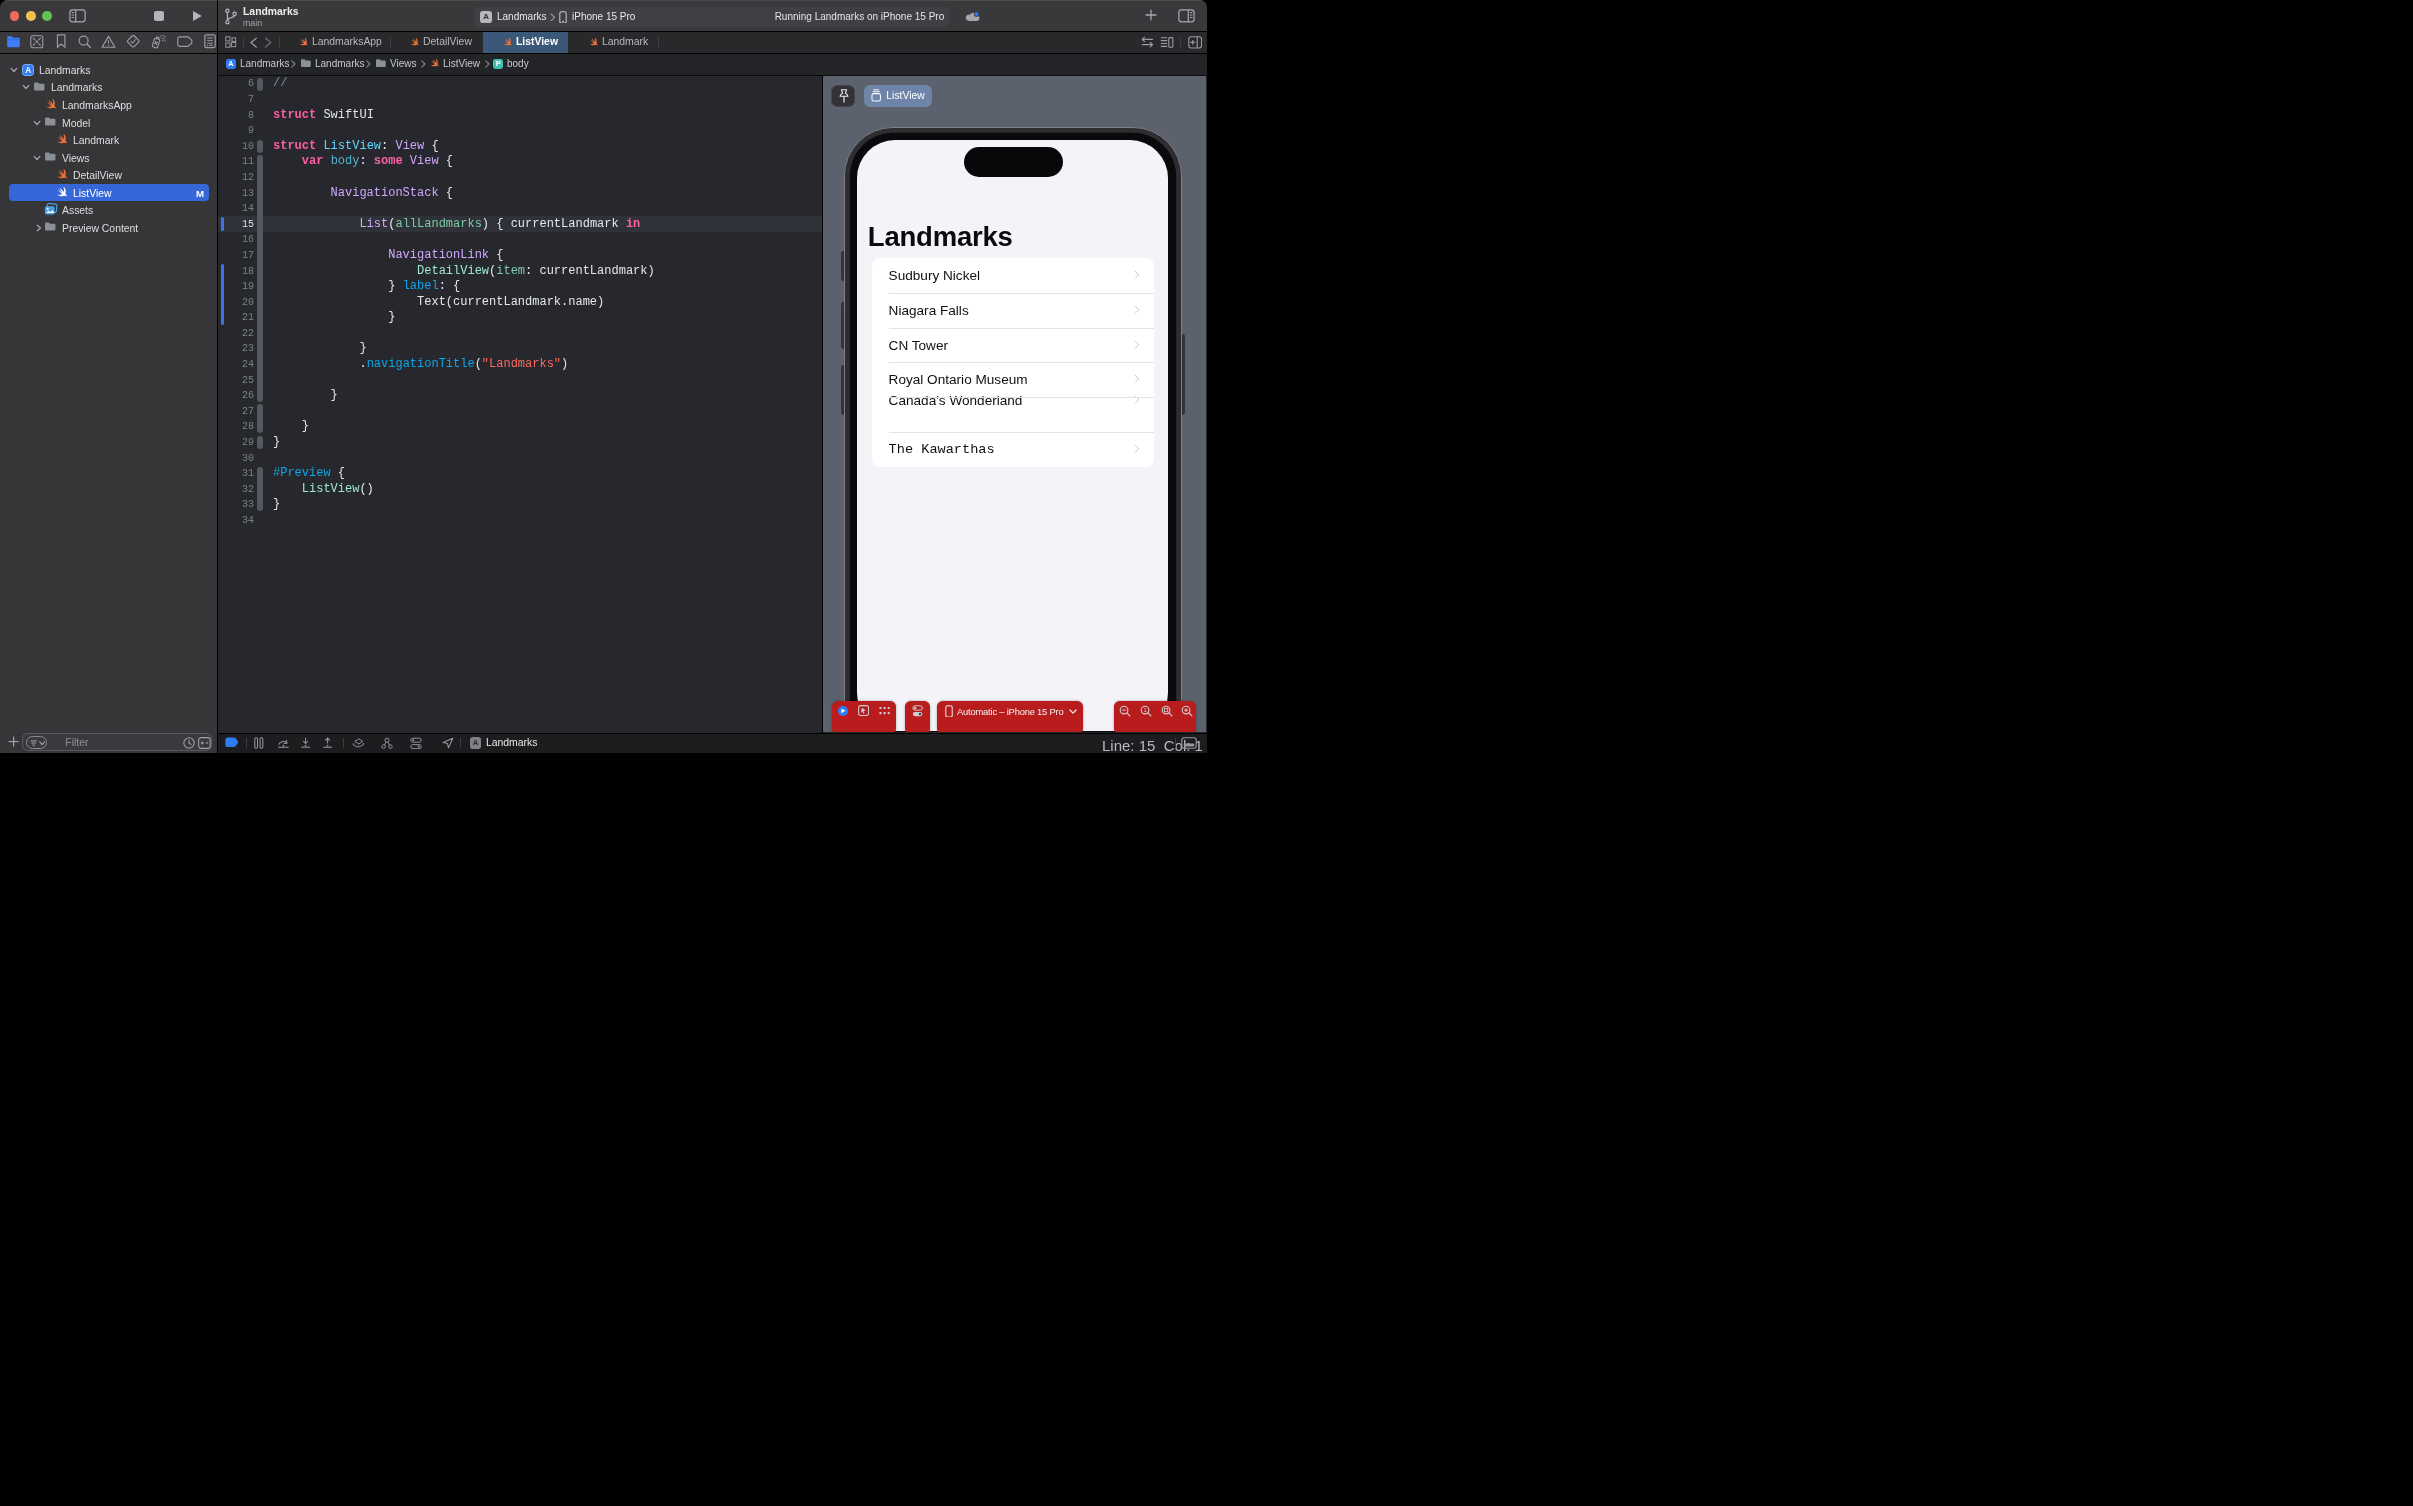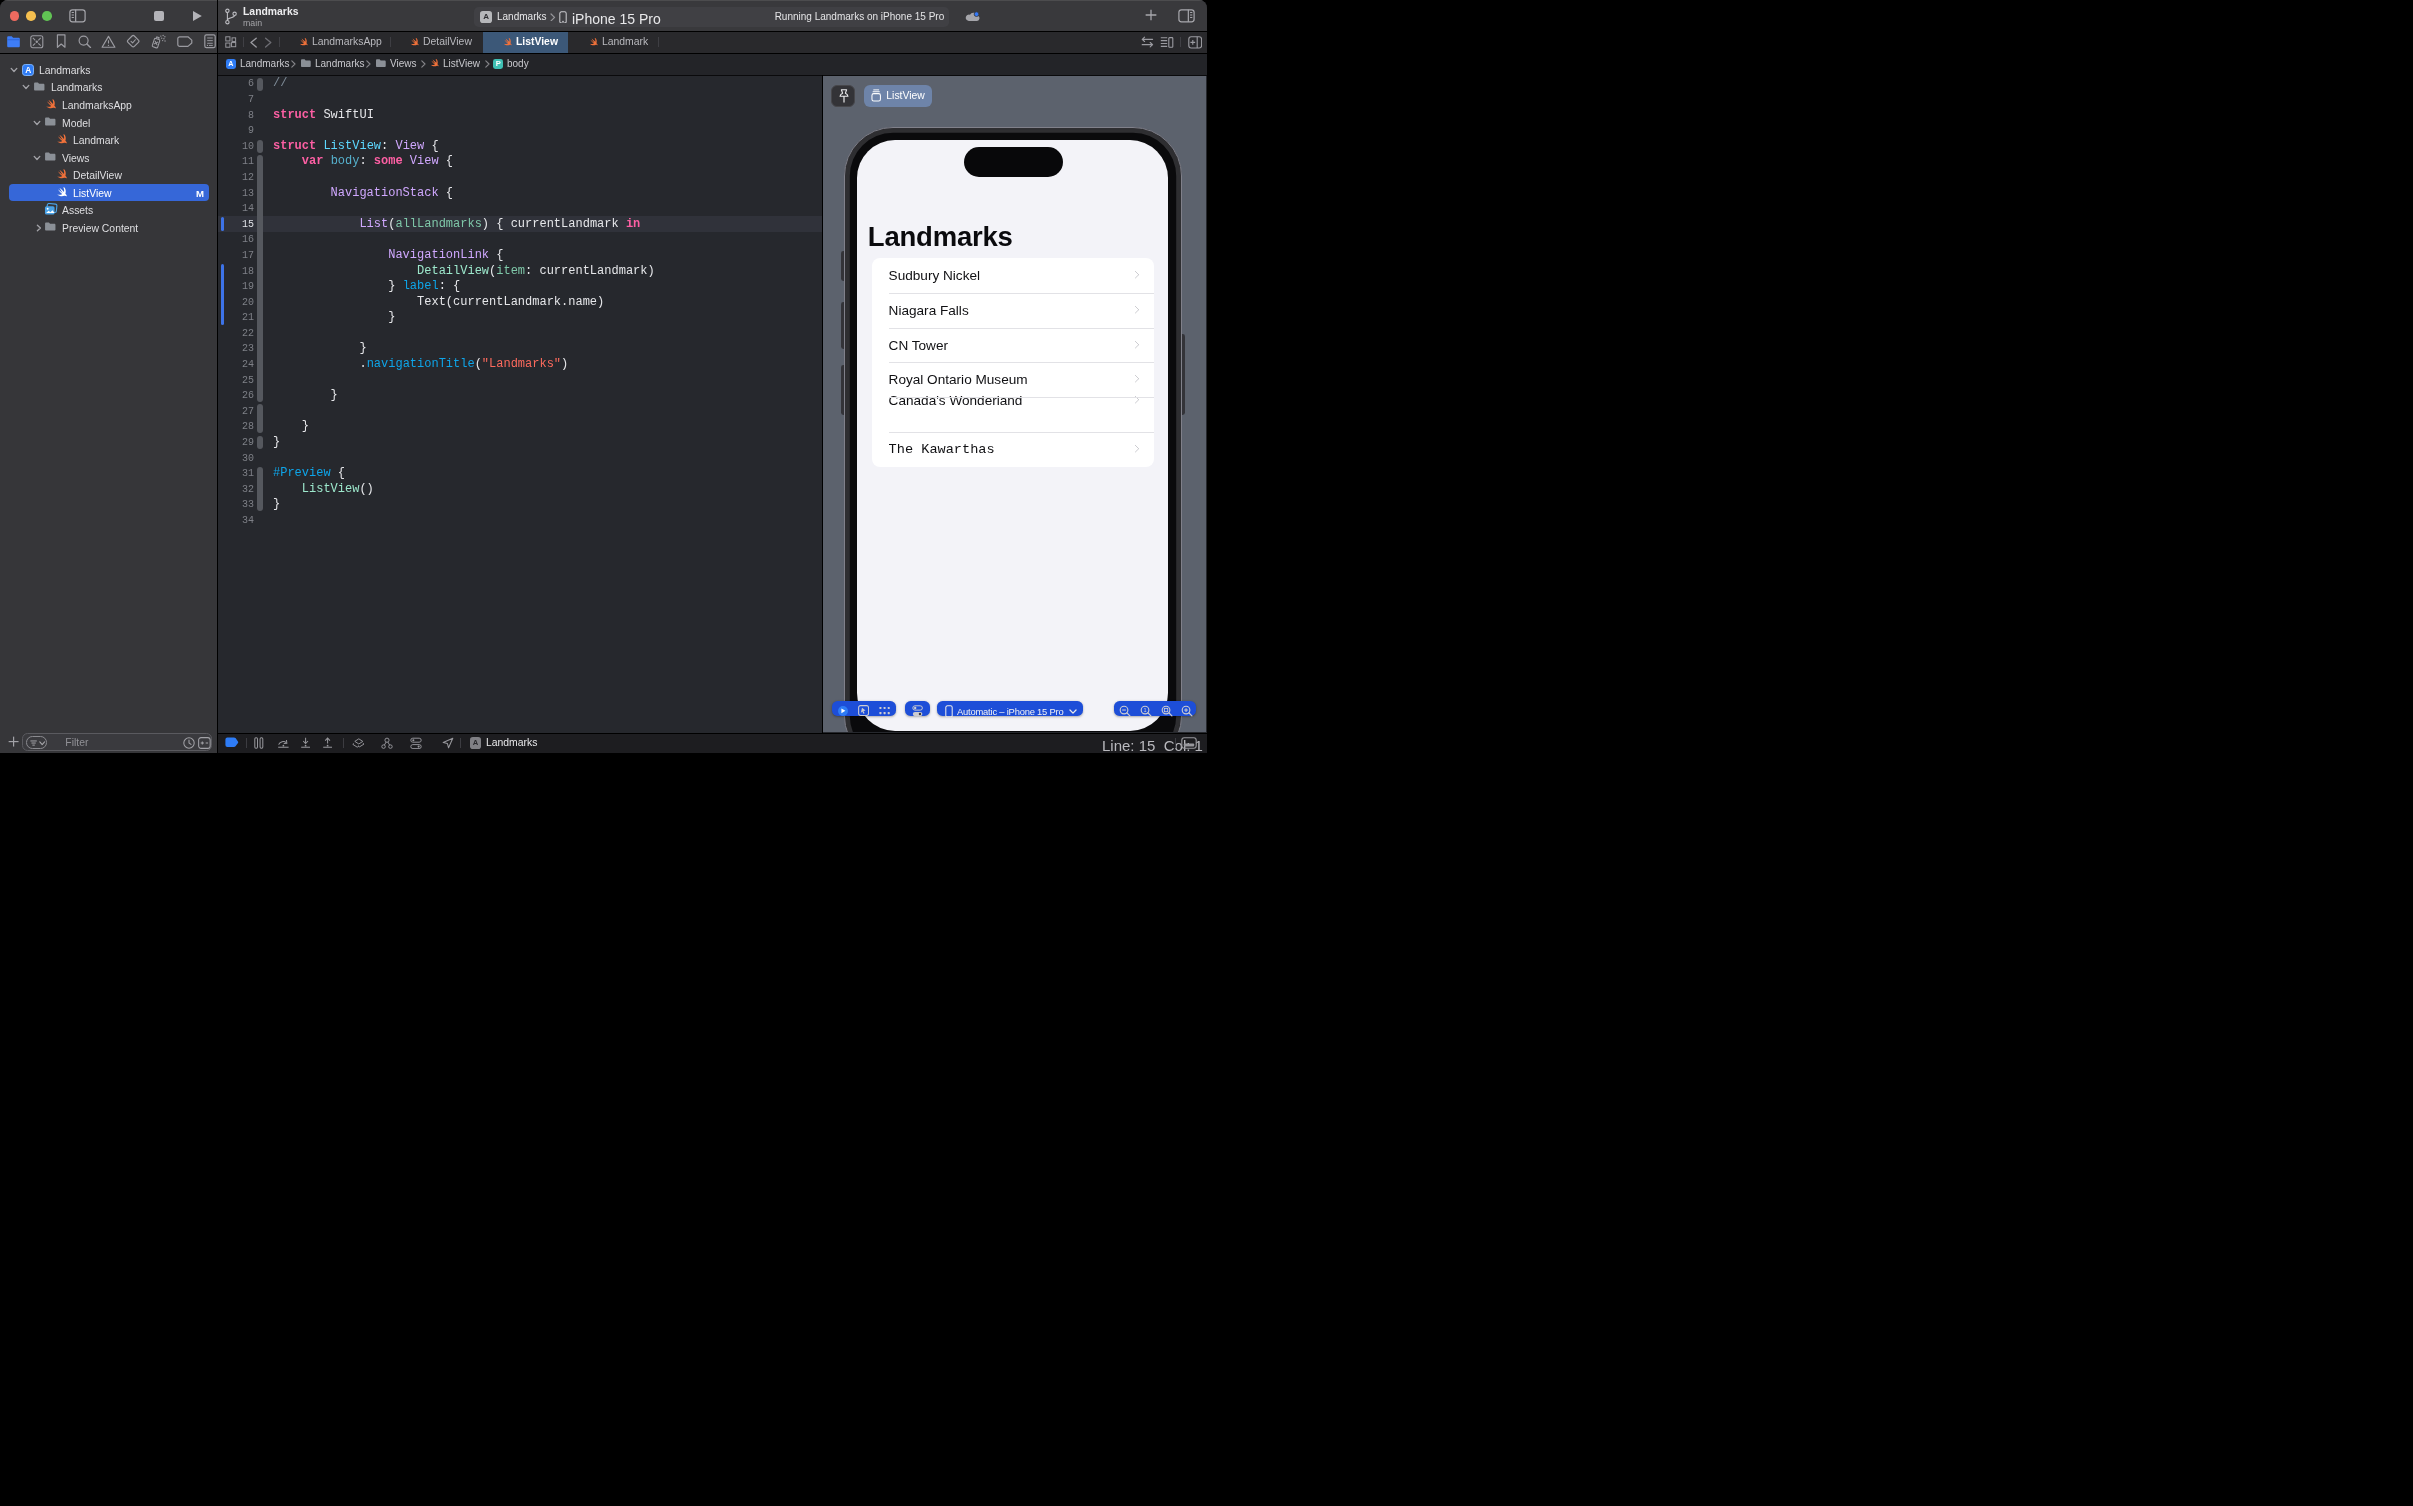--- a/index.html
+++ b/index.html
@@ -45,21 +45,21 @@
   #code span.bo { color:#56b1cd; }
   .ribbon { position:absolute; left:39px; width:6px; border-radius:3.2px; background:#55585e; }
   .chbar { position:absolute; left:2.8px; width:3.6px; border-radius:2px; background:#3d73e8; }
   
   .lrow { position:absolute; left:0; width:100%; height:35px; }
   .lrow .nm { position:absolute; left:17px; top:50%; transform:translateY(-50%); font-size:13.6px; color:#101013; }
   .lrow .ch { position:absolute; right:15px; top:50%; width:6.4px; height:6.4px; border-top:1.6px solid #c2c2c7;
               border-right:1.6px solid #c2c2c7; transform:translateY(-50%) rotate(45deg); border-radius:0.8px; }
   .lsep { position:absolute; left:17px; right:0; height:0.8px; background:#e2e2e6; }
   
-  .pill { position:absolute; top:626px; height:15px; background:#1d4ed8; border-radius:5.6px;
+  .pill { position:absolute; top:626px; height:33px; background:#b91c1c; border-radius:5.6px;
           box-shadow:0 0.8px 2.4px rgba(0,0,0,.35); }
 </style>
 </head>
 <body>
 <div id="win">
   <div id="titlebar">
     <div class="light" style="left:9.6px;  background:#ee6a5f;"></div>
     <div class="light" style="left:26px;background:#f5bf4f;"></div>
     <div class="light" style="left:42px;  background:#61c354;"></div>
 
@@ -91,21 +91,21 @@
       <div class="abs" style="left:6.4px; top:4px; width:11.6px; height:11.6px; border-radius:2.8px; background:#b6b7ba;
            color:#2f2f33; font-size:8px; font-weight:bold; text-align:center; line-height:11.6px;">A</div>
       <div class="t" style="left:23px; top:4px; font-size:10px; color:#e8e8ea;">Landmarks</div>
       <svg class="abs" style="left:76px; top:5.6px;" width="5.6" height="8.8" viewBox="0 0 7 11">
         <path d="M1.3 1.2 L5.7 5.5 L1.3 9.8" fill="none" stroke="#97979c" stroke-width="1.5" stroke-linecap="round" stroke-linejoin="round"></path>
       </svg>
       <svg class="abs" style="left:85px; top:3.6px;" width="8" height="12.8" viewBox="0 0 10 16">
         <rect x="1" y="1" width="8" height="14" rx="2" fill="none" stroke="#c9c9ce" stroke-width="1.3"></rect>
         <line x1="3.8" y1="13" x2="6.2" y2="13" stroke="#c9c9ce" stroke-width="1.1"></line>
       </svg>
-      <div class="t" style="left:98px; top:4px; font-size:14px; color:#e8e8ea;">iPhone 15 Pro</div>
+      <div class="t" style="left:98px; top:4px; font-size:10px; color:#e8e8ea;">iPhone 15 Pro</div>
       <div class="t" style="right:4.8px; top:4px; font-size:10px; color:#e4e4e6;">Running Landmarks on iPhone 15 Pro</div>
     </div>
 
     <svg class="abs" style="left:965px; top:9.6px;" width="15" height="11.2" viewBox="0 0 19 14">
       <path d="M5 12.6 a4.1 4.1 0 1 1 1.3-8 a4.8 4.8 0 0 1 9 1.4 a3.3 3.3 0 0 1-.5 6.6 z" fill="#a5a5aa"></path>
       <circle cx="14.6" cy="3.9" r="3" fill="#3478f6" stroke="#39393c" stroke-width="1.1"></circle>
     </svg>
 
     <svg class="abs" style="left:1145px; top:8.4px;" width="12" height="12" viewBox="0 0 15 15">
       <line x1="7.5" y1="0.8" x2="7.5" y2="14.2" stroke="#a8a8ad" stroke-width="1.6"></line>

